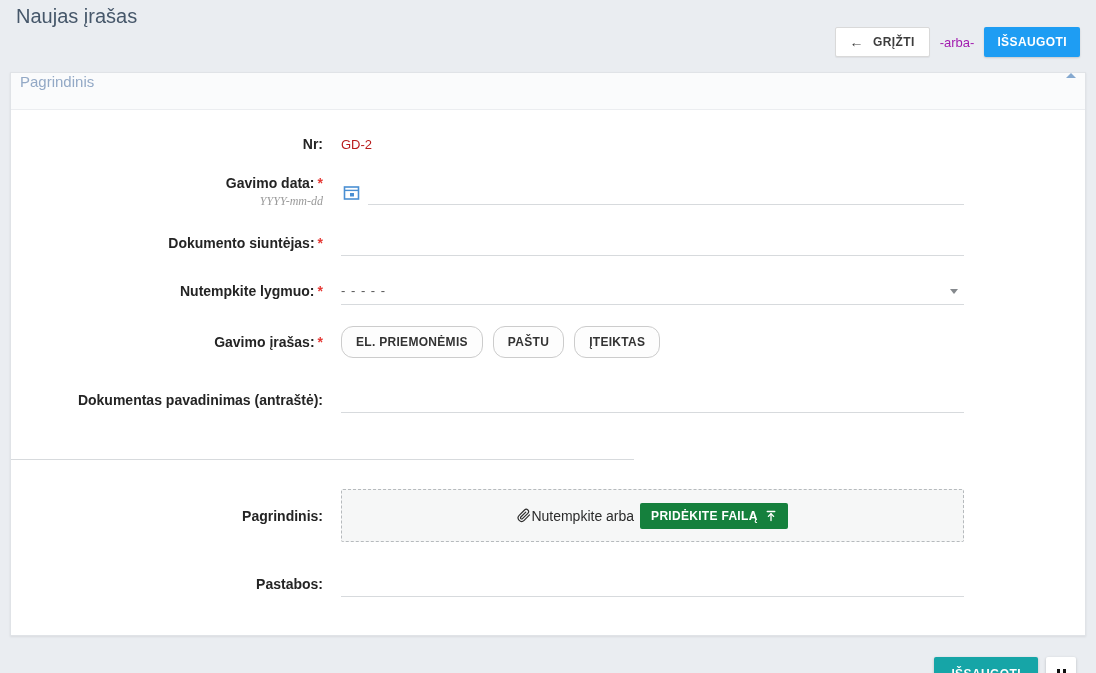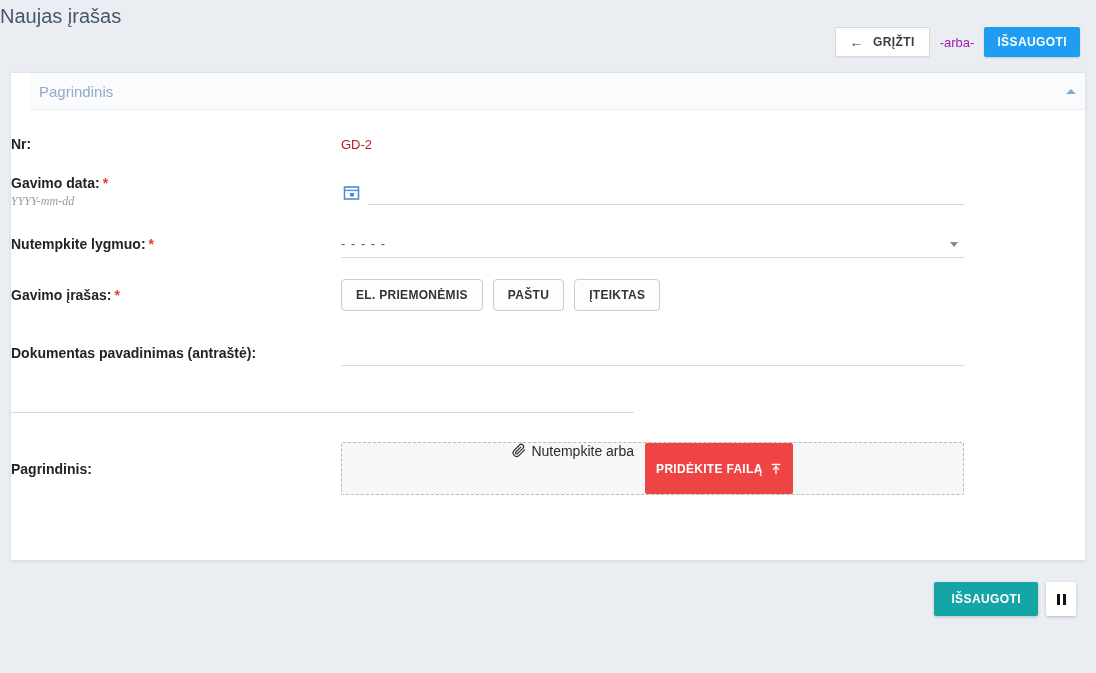--- a/index.html
+++ b/index.html
@@ -7,21 +7,21 @@
   body {
     font-family: "Liberation Sans", sans-serif;
     background: #eaedf1;
     position: relative;
     overflow: hidden;
   }
 
   
   .page-header { position: relative; height: 64px; }
   .page-title {
-    position: absolute; left: 0; top: 5px;
+    position: absolute; left: 16px; top: 5px;
     font-size: 20px; font-weight: 400; color: #46576a;
   }
   .header-actions {
     position: absolute; right: 16px; top: 27px;
     display: flex; align-items: center; gap: 10px;
   }
   .btn { border: none; cursor: pointer; border-radius: 2px;
     font-family: "Liberation Sans", sans-serif;
     font-size: 12px; font-weight: 700; letter-spacing: .4px; }
   .btn-back {
@@ -36,35 +36,35 @@
     box-shadow: 0 1px 2px rgba(0,0,0,.15);
   }
 
   
   .panel {
     margin: 8px 10px 0 10px; background: #fff;
     border: 1px solid #e0e3e7; box-shadow: 0 1px 2px rgba(0,0,0,.08);
   }
   .panel-header {
     height: 37px; background: #fafbfc; border-bottom: 1px solid #ebedf0;
-    display: flex; align-items: center; justify-content: space-between;
-    padding: 0 9px; cursor: pointer; margin-left: 19px;
+    display: flex; align-items: flex-start; justify-content: space-between;
+    padding: 0 9px; cursor: pointer;
   }
   .panel-title { font-size: 15px; color: #93a9c6; font-weight: 400; }
   .caret-up {
     width: 0; height: 0;
     border-left: 5px solid transparent; border-right: 5px solid transparent;
     border-bottom: 5px solid #85a9d0;
   }
   .panel-body { padding: 25px 0 38px 0; }
 
   
   .form-row { display: flex; align-items: center; margin-bottom: 21px; }
   .label-col {
-    width: 330px; padding-right: 18px; text-align: left; flex: none;
+    width: 330px; padding-right: 18px; text-align: right; flex: none;
   }
   .label-col label { font-size: 14px; font-weight: 700; color: #242424; }
   .req { color: #e53935; font-weight: 700; margin-left: 3px; }
   .hint { font-size: 12px; font-style: italic; color: #9a9a9a; margin-top: 2px; font-family: Liberation Serif, serif; }
   .field-col { width: 623px; flex: none; }
 
   .static-value { font-size: 13px; color: #b91c1c; font-weight: 500; }
 
   .line-input {
     width: 100%; border: none; border-bottom: 1px solid #d7dadd;
@@ -81,34 +81,34 @@
   }
   .select-value { font-size: 13px; color: #555; letter-spacing: 1px; }
   .caret-down {
     position: absolute; right: 6px; top: 12px; width: 0; height: 0;
     border-left: 4px solid transparent; border-right: 4px solid transparent;
     border-top: 5px solid #85898d;
   }
 
   .toggle-group { display: flex; gap: 10px; }
   .toggle-btn {
-    background: #fdfdfd; border: 1px solid #ccc; border-radius: 4px;
+    background: #fdfdfd; border: 1px solid #ccc; border-radius: 12px;
     padding: 8px 14px; font-size: 12px; font-weight: 600; color: #333;
     letter-spacing: .3px; cursor: pointer;
     font-family: "Liberation Sans", sans-serif;
   }
 
   .dropzone {
     height: 53px; border: 1px dashed #b6babd; border-radius: 2px;
-    background: #f6f7f7; display: flex; 
-    justify-content: center; gap: 5px; cursor: pointer;
+    background: #f6f7f7; display: flex; align-items: center;
+    justify-content: center; cursor: pointer;
   }
   .dropzone-text { font-size: 14px; color: #2b2b2b; }
   .btn-attach {
-    background: #ef4444; color: #fff; padding: 6px 11px; margin-left: 6px;
+    background: #15803d; color: #fff; padding: 6px 11px; margin-left: 6px;
     display: inline-flex; align-items: center; gap: 7px;
     font-size: 12px; font-weight: 600; letter-spacing: .3px;
   }
 
   .row-spacer-lg { margin-bottom: 27px; }
   .row-top-lg { margin-top: 29px; }
 
   
   .footer-actions {
     display: flex; justify-content: flex-end; align-items: center;
@@ -169,20 +169,28 @@
               <rect x="1.5" y="3" width="14" height="12" fill="none" stroke="#4a8fd3" stroke-width="1.6"></rect>
               <line x1="1.5" y1="6.4" x2="15.5" y2="6.4" stroke="#4a8fd3" stroke-width="1.4"></line>
               <rect x="7" y="9" width="4" height="3.5" fill="#4a8fd3"></rect>
             </svg>
           </span>
           <input class="line-input" type="text" style="">
         </div>
       </div>
     </div>
 
+    <div class="form-row">
+      <div class="label-col">
+        <label><span>Dokumento siuntėjas:</span><span class="req">*</span></label>
+      </div>
+      <div class="field-col">
+        <input class="line-input" type="text" style="">
+      </div>
+    </div>
 
     <div class="form-row">
       <div class="label-col">
         <label><span>Nutempkite lygmuo:</span><span class="req">*</span></label>
       </div>
       <div class="field-col">
         <div class="select-line">
           <span class="select-value">- - - - -</span>
           <span class="caret-down"></span>
         </div>
@@ -236,20 +244,28 @@
                 <line x1="3" y1="2" x2="13" y2="2"></line>
                 <line x1="8" y1="14" x2="8" y2="5"></line>
                 <polyline points="4.5,8.5 8,5 11.5,8.5"></polyline>
               </svg>
             </span>
           </span>
         </div>
       </div>
     </div>
 
+    <div class="form-row row-top-lg" style="margin-bottom:0;">
+      <div class="label-col">
+        <label>Pastabos:</label>
+      </div>
+      <div class="field-col">
+        <input class="line-input" type="text" style="">
+      </div>
+    </div>
 
   </div>
 </div>
 
 <div class="footer-actions">
   <button class="btn btn-save-bottom">IŠSAUGOTI</button>
   <button class="btn-pause">
     <span class="pause-bar"></span>
     <span class="pause-bar"></span>
   </button>

